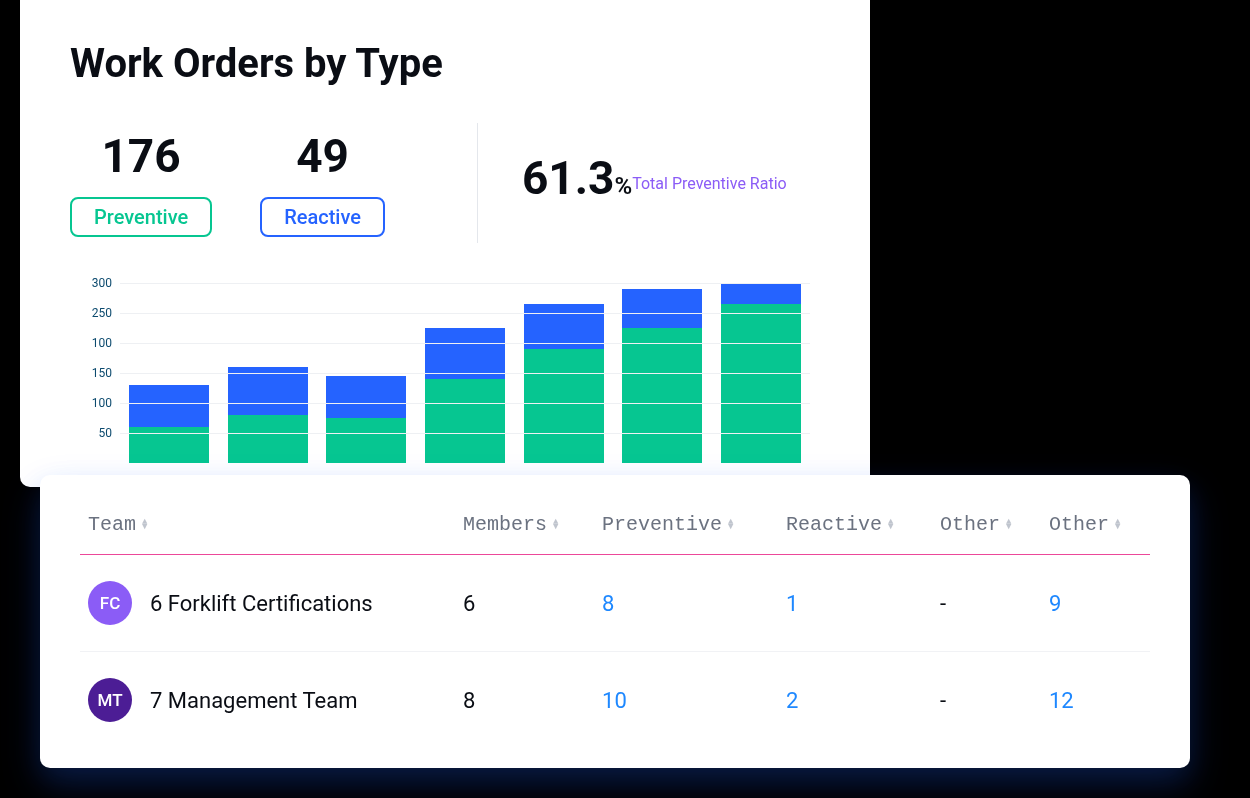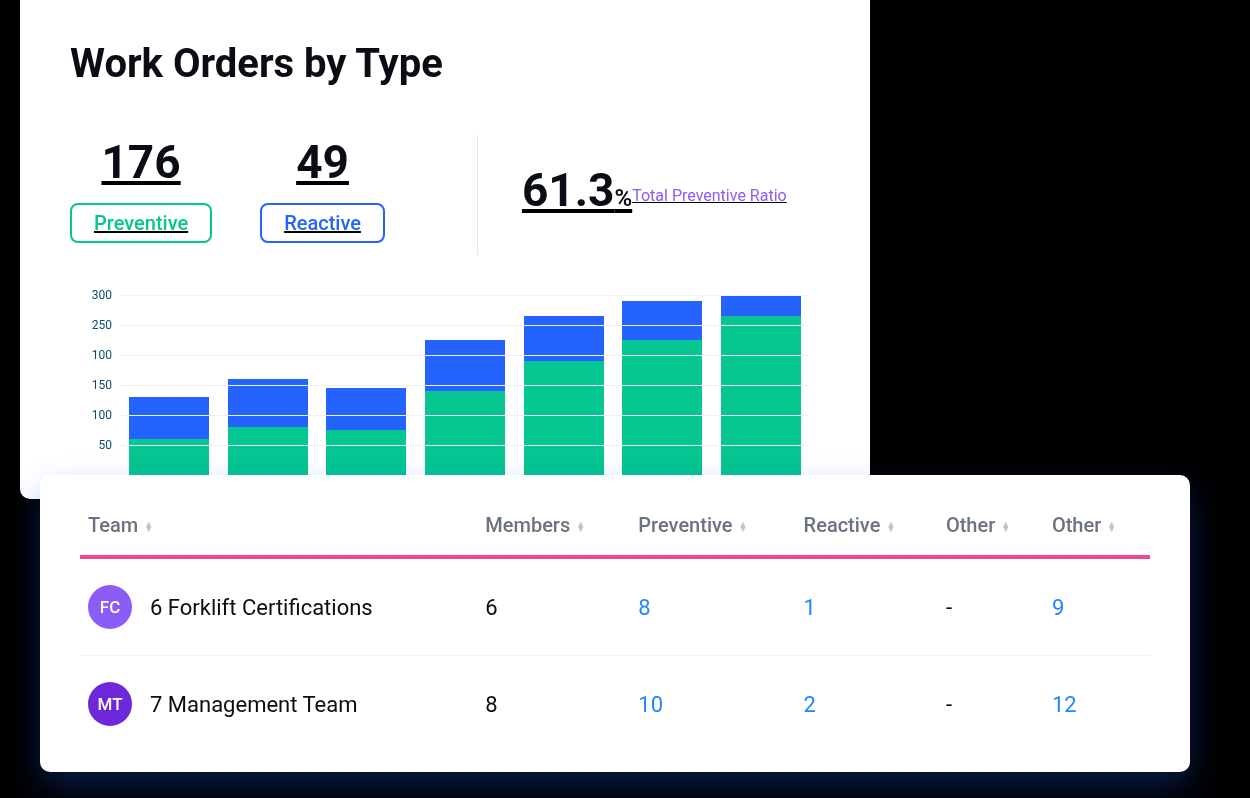--- a/index.html
+++ b/index.html
@@ -17,26 +17,26 @@
       left: 20px;
       width: 850px;
       background: #fff;
       border-radius: 0 0 10px 10px;
       padding: 40px 50px 24px 50px;
     }
     .title {
       font-size: 40px;
       font-weight: 700;
       color: #0a0d14;
-      margin-bottom: 48px;
+      margin-bottom: 36px;
     }
     .stats-row {
       display: flex;
+      align-items: center;
       margin-bottom: 40px;
-      text-decoration: underline;
     }
     .stat-block {
       display: flex;
       flex-direction: column;
       align-items: center;
       margin-right: 48px;
     }
     .stat-value {
       font-size: 46px;
       font-weight: 700;
@@ -145,22 +145,23 @@
       padding: 28px 40px 20px 40px;
       box-shadow: 0 18px 40px rgba(37, 99, 255, 0.18), 0 10px 28px rgba(37, 99, 255, 0.12);
     }
     .tbl { width: 100%; border-collapse: collapse; }
     .tbl th {
       text-align: left;
       font-size: 20px;
       font-weight: 500;
       color: #6b7280;
       padding: 10px 8px 18px 8px;
-      border-bottom: 4px solid #ec4899;
+      border-bottom: 1px solid #ec4899;
       white-space: nowrap;
+      font-family: Liberation Mono, monospace;
     }
     .tbl td {
       font-size: 22px;
       color: #0a0d14;
       padding: 26px 8px;
       border-bottom: 1px solid #f1f2f5;
       white-space: nowrap;
     }
     .tbl tr:last-child td { border-bottom: none; }
     .link-blue { color: #1e88ff; }
@@ -304,21 +305,21 @@
           </td>
           <td>6</td>
           <td><span class="link-blue">8</span></td>
           <td><span class="link-blue">1</span></td>
           <td>-</td>
           <td><span class="link-blue">9</span></td>
         </tr>
         <tr>
           <td>
             <div class="team-cell">
-              <div class="avatar" style="background: #6d28d9;">MT</div>
+              <div class="avatar" style="background: #4c1d95;">MT</div>
               <span>7 Management Team</span>
             </div>
           </td>
           <td>8</td>
           <td><span class="link-blue">10</span></td>
           <td><span class="link-blue">2</span></td>
           <td>-</td>
           <td><span class="link-blue">12</span></td>
         </tr>
       </tbody>

